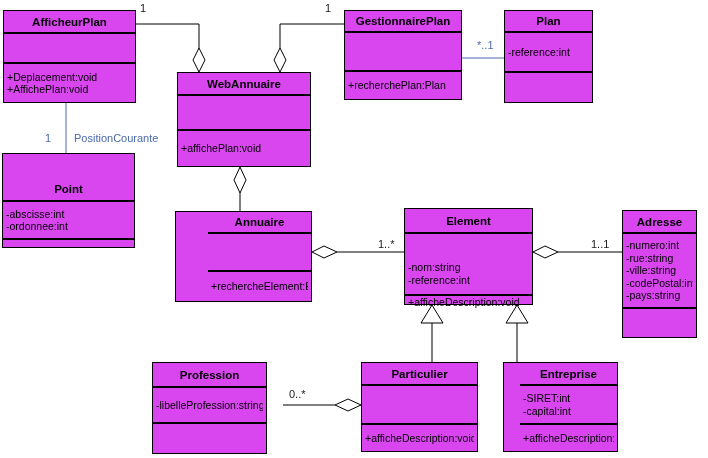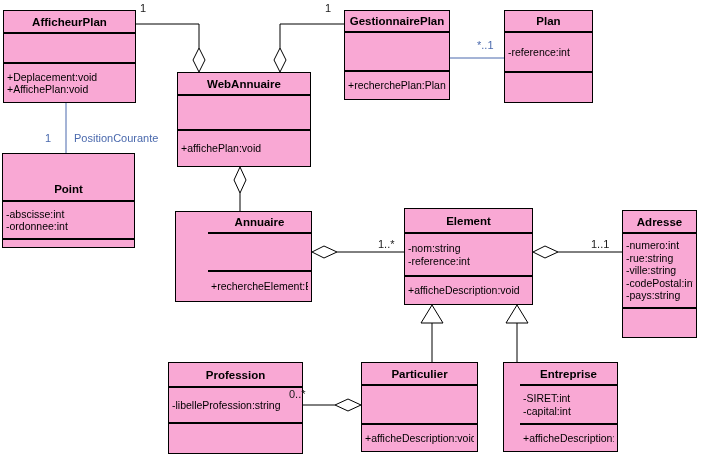--- a/index.html
+++ b/index.html
@@ -2,21 +2,21 @@
 <html><head>
 <meta charset="utf-8">
 <style>
   html,body{margin:0;padding:0;background:#fff;}
   .canvas{
     position:relative;width:708px;height:458px;background:#ffffff;
     font-family:"Liberation Sans",sans-serif;overflow:hidden;
   }
   svg.edges{position:absolute;left:0;top:0;z-index:0;}
   .uml-class{
-    position:absolute;z-index:1;background:#f9a8d4;border:1px solid #000;
+    position:absolute;z-index:1;background:#d946ef;border:1px solid #000;
     box-sizing:border-box;display:flex;flex-direction:column;
   }
   .uml-title{
     box-sizing:border-box;border-bottom:2px solid #000;flex:0 0 auto;
     display:flex;align-items:center;justify-content:center;
     font-weight:bold;font-size:11.5px;white-space:nowrap;
   }
   .uml-attrs{box-sizing:border-box;border-bottom:2px solid #000;flex:0 0 auto;}
   .uml-attrs,.uml-methods{
     display:flex;flex-direction:column;justify-content:center;
@@ -68,21 +68,21 @@
 
   <div class="uml-class" style="left:3px;top:10px;width:133px;height:93px;">
     <div class="uml-title" style="height:23px;">AfficheurPlan</div>
     <div class="uml-attrs" style="height:30px;"></div>
     <div class="uml-methods">
       <div class="member">+Deplacement:void</div>
       <div class="member">+AffichePlan:void</div>
     </div>
   </div>
 
-  <div class="uml-class" style="left:344px;top:10px;width:106px;height:90px;">
+  <div class="uml-class" style="left:344px;top:10px;width:118px;height:90px;">
     <div class="uml-title" style="height:22px;">GestionnairePlan</div>
     <div class="uml-attrs" style="height:39px;"></div>
     <div class="uml-methods">
       <div class="member">+recherchePlan:Plan</div>
     </div>
   </div>
 
   <div class="uml-class" style="left:504px;top:10px;width:89px;height:93px;">
     <div class="uml-title" style="height:22px;">Plan</div>
     <div class="uml-attrs" style="height:40px;">
@@ -111,42 +111,42 @@
   <div class="uml-class" style="left:175px;top:211px;width:137px;height:91px;padding-left:32px;">
     <div class="uml-title" style="height:22px;">Annuaire</div>
     <div class="uml-attrs" style="height:38px;"></div>
     <div class="uml-methods">
       <div class="member">+rechercheElement:Element</div>
     </div>
   </div>
 
   <div class="uml-class" style="left:404px;top:208px;width:129px;height:97px;">
     <div class="uml-title" style="height:25px;">Element</div>
-    <div class="uml-attrs" style="height:43px;">
+    <div class="uml-attrs" style="height:43px;margin-top:19px;">
       <div class="member">-nom:string</div>
       <div class="member">-reference:int</div>
     </div>
     <div class="uml-methods">
       <div class="member">+afficheDescription:void</div>
     </div>
   </div>
 
   <div class="uml-class" style="left:622px;top:210px;width:75px;height:128px;">
     <div class="uml-title" style="height:23px;">Adresse</div>
     <div class="uml-attrs" style="height:75px;">
       <div class="member">-numero:int</div>
       <div class="member">-rue:string</div>
       <div class="member">-ville:string</div>
       <div class="member">-codePostal:int</div>
       <div class="member">-pays:string</div>
     </div>
     <div class="uml-methods"></div>
   </div>
 
-  <div class="uml-class" style="left:168px;top:362px;width:135px;height:92px;">
+  <div class="uml-class" style="left:152px;top:362px;width:115px;height:92px;">
     <div class="uml-title" style="height:25px;">Profession</div>
     <div class="uml-attrs" style="height:36px;">
       <div class="member">-libelleProfession:string</div>
     </div>
     <div class="uml-methods"></div>
   </div>
 
   <div class="uml-class" style="left:361px;top:362px;width:117px;height:90px;">
     <div class="uml-title" style="height:23px;">Particulier</div>
     <div class="uml-attrs" style="height:39px;"></div>

